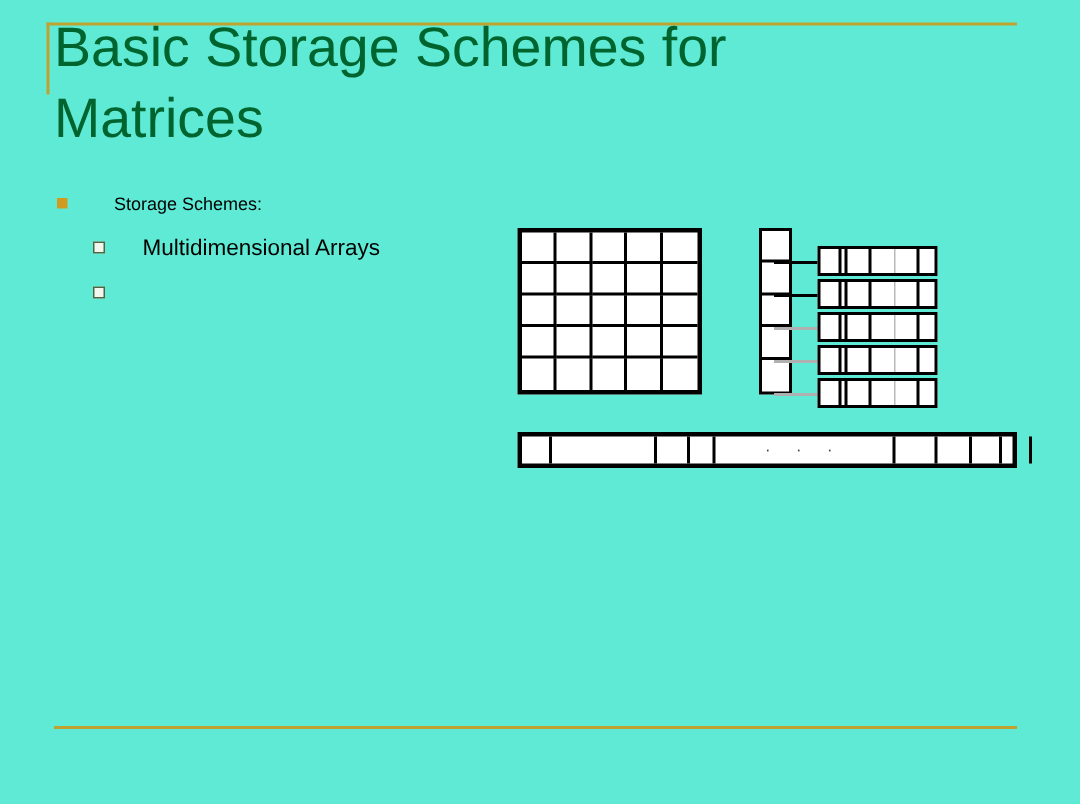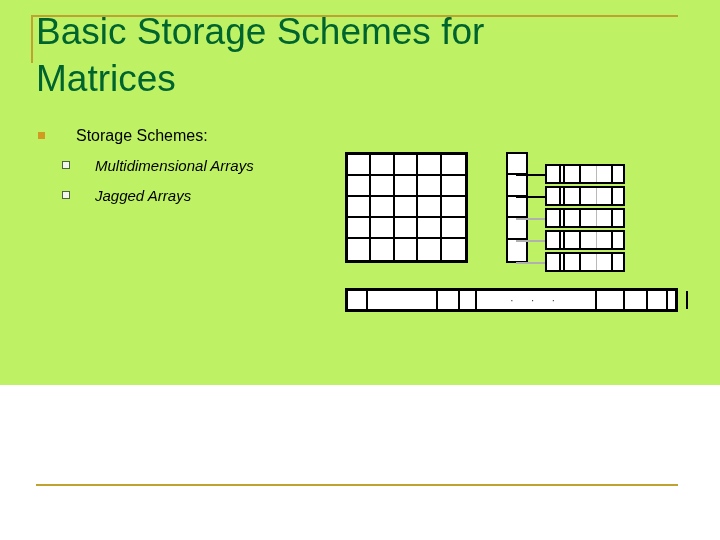--- a/index.html
+++ b/index.html
@@ -13,22 +13,22 @@
     position: relative;
     overflow: hidden;
     font-family: "Liberation Sans", sans-serif;
   }
 
   
   #slide {
     position: absolute;
     left: 0; top: 0;
     width: 720px;
-    height: 385px;
-    background: #bef264;
+    height: 536px;
+    background: #5eead4;
   }
 
   
   .title-rule-h {
     position: absolute;
     left: 31px;
     top: 15px;
     width: 647px;
     height: 2px;
     background: #bfa230;
@@ -59,36 +59,35 @@
   
   #body-list {
     position: absolute;
     left: 36px;
     top: 126px;
     width: 300px;
   }
   .lvl1 {
     position: relative;
     padding-left: 40px;
-    font-size: 16px;
+    font-size: 12px;
     line-height: 20px;
     color: #000000;
     margin-bottom: 10px;
   }
   .lvl1 .bullet-sq {
     position: absolute;
     left: 2px;
     top: 6px;
     width: 7px;
     height: 7px;
     background: #d09b20;
   }
   .lvl2-group {
     margin: 0;
-    font-style: italic;
   }
   .lvl2 {
     position: relative;
     padding-left: 59px;
     font-size: 15px;
     line-height: 20px;
     color: #000000;
     margin-bottom: 10px;
   }
   .lvl2 .bullet-hollow {
@@ -239,21 +238,20 @@
 
     <div class="lvl2-group">
 
       <div class="lvl2">
         <span class="bullet-hollow"></span>
         <span>Multidimensional Arrays</span>
       </div>
 
       <div class="lvl2">
         <span class="bullet-hollow"></span>
-        <span>Jagged Arrays</span>
       </div>
 
 
     </div>
   </div>
 
   <div id="grid-md">
     <div class="cell"></div>
     <div class="cell"></div>
     <div class="cell"></div>

